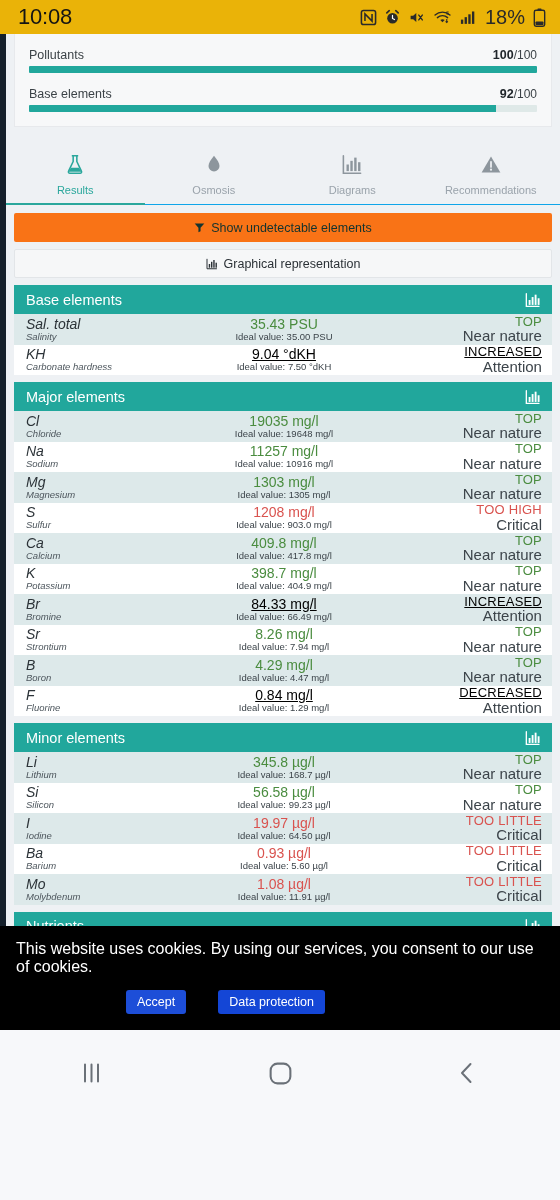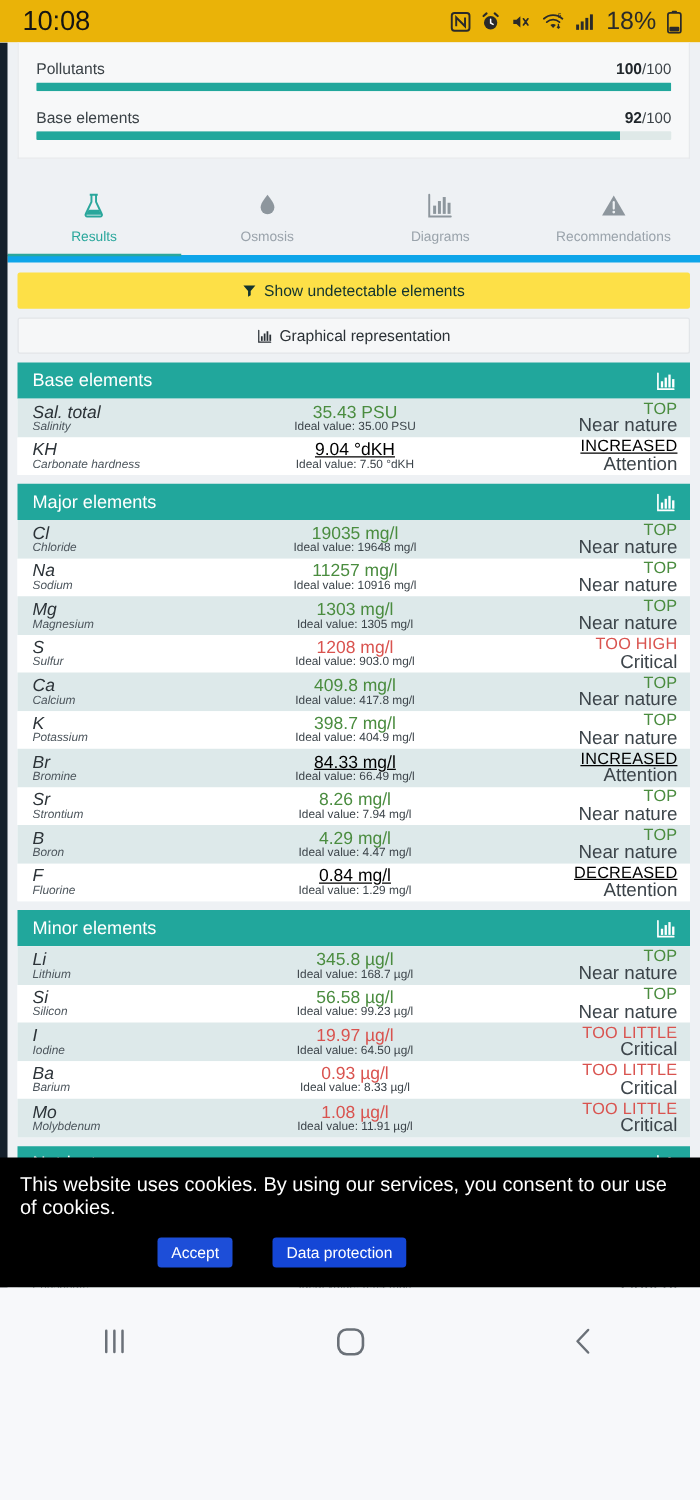--- a/index.html
+++ b/index.html
@@ -80,21 +80,21 @@
     border-radius: 1px;
     overflow: hidden;
   }
   .bar-fill { height: 100%; background: #21a79c; }
 
   
   .tabs {
     display: flex;
     background: #eef1f4;
     margin-top: 16px;
-    border-bottom: 6px solid #0ea5e9;
+    border-bottom: 1px solid #0ea5e9;
   }
   .tab {
     flex: 1;
     text-align: center;
     padding: 10px 0 6px 0;
     position: relative;
     color: #9aa3ab;
   }
   .tab .tab-ico { display: block; height: 24px; margin-bottom: 3px; }
   .tab .tab-ico svg { display: inline-block; vertical-align: top; }
@@ -111,21 +111,21 @@
   .btn {
     display: flex;
     align-items: center;
     justify-content: center;
     gap: 6px;
     height: 29px;
     font-size: 12.5px;
     border-radius: 2px;
     margin-bottom: 7px;
   }
-  .btn-primary { background: #fde047; color: #12332f; }
+  .btn-primary { background: #f97316; color: #12332f; }
   .btn-secondary {
     background: #f6f7f8; color: #2b3136;
     border: 1px solid #e2e5e8;
   }
   .btn svg { display: block; }
 
   
   .sections { padding: 0 8px; }
   .section { margin-bottom: 7px; }
   .sec-head {
@@ -602,21 +602,21 @@
                 <span class="statsub">Critical</span>
               </div>
             </div>
             <div class="row">
               <div class="cell-left">
                 <span class="sym">Ba</span>
                 <span class="sub">Barium</span>
               </div>
               <div class="cell-mid">
                 <span class="val c-bad">0.93 µg/l</span>
-                <span class="ideal">Ideal value: 8.33 µg/l</span>
+                <span class="ideal">Ideal value: 5.60 µg/l</span>
               </div>
               <div class="cell-right">
                 <span class="stat c-bad">TOO LITTLE</span>
                 <span class="statsub">Critical</span>
               </div>
             </div>
             <div class="row alt">
               <div class="cell-left">
                 <span class="sym">Mo</span>
                 <span class="sub">Molybdenum</span>

